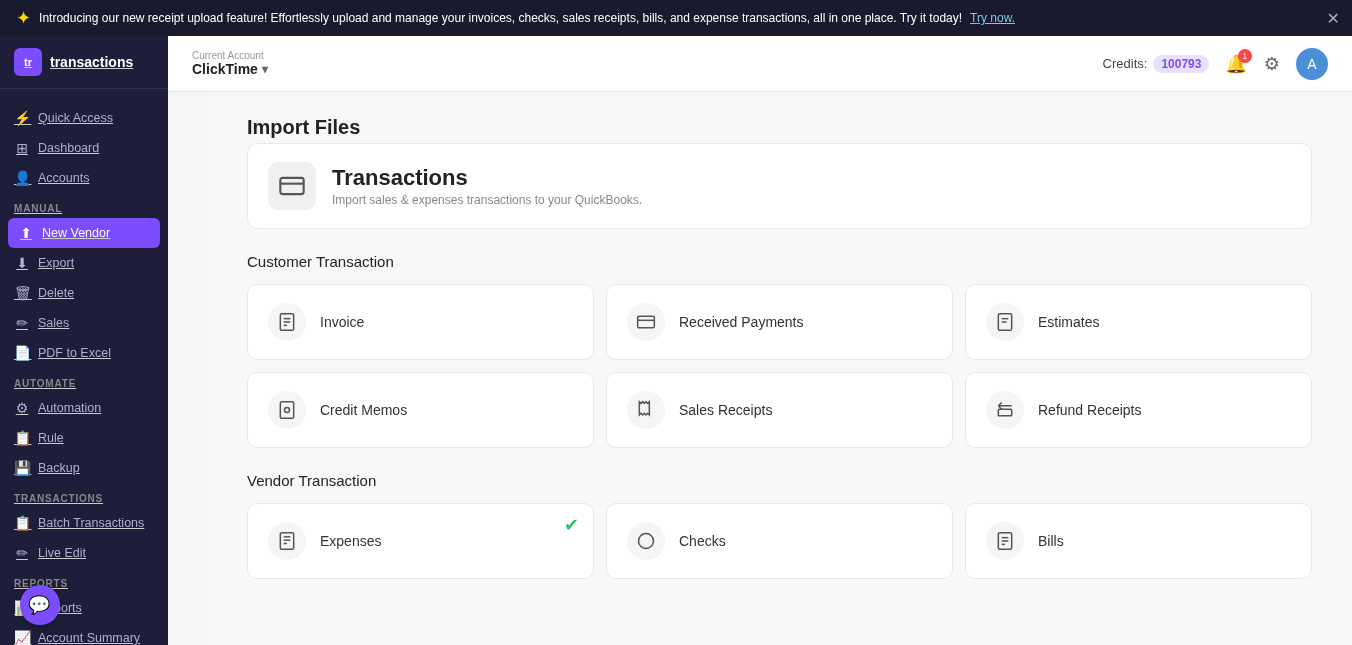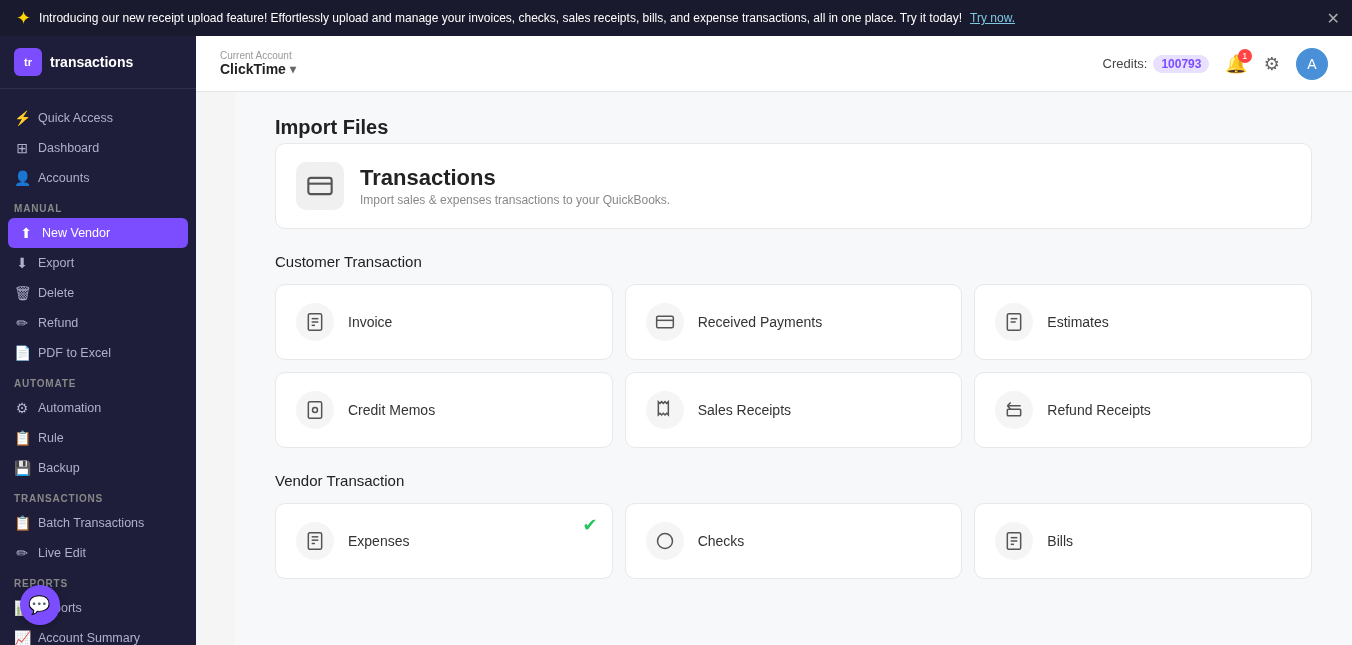--- a/index.html
+++ b/index.html
@@ -19,27 +19,28 @@
     }
     .banner-star { font-size: 18px; color: #ffd700; }
     .banner-link { color: #7ec8e3; text-decoration: underline; cursor: pointer; }
     .banner-close { position: absolute; right: 12px; cursor: pointer; color: #aaa; font-size: 16px; }
 
     
     .layout { display: flex; flex: 1; overflow: hidden; }
 
     
     .sidebar {
-      width: 196px;
+      width: 168px;
       background: #1e1e3a;
       color: #ccc;
       display: flex;
       flex-direction: column;
       flex-shrink: 0;
       overflow-y: auto;
+      text-decoration: underline;
     }
     .sidebar-logo {
       display: flex;
       align-items: center;
       gap: 8px;
       padding: 12px 14px;
       border-bottom: 1px solid #2e2e4e;
     }
     .logo-icon {
       width: 28px; height: 28px;
@@ -224,21 +225,21 @@
     <div class="sidebar-item">
       <span class="sidebar-icon">⬇</span>
       <span>Export</span>
     </div>
     <div class="sidebar-item">
       <span class="sidebar-icon">🗑</span>
       <span>Delete</span>
     </div>
     <div class="sidebar-item">
       <span class="sidebar-icon">✏</span>
-      <span>Refund</span>
+      <span>Sales</span>
     </div>
     <div class="sidebar-item">
       <span class="sidebar-icon">📄</span>
       <span>PDF to Excel</span>
     </div>
 
     <div class="sidebar-section-label">AUTOMATE</div>
     <div class="sidebar-item">
       <span class="sidebar-icon">⚙</span>
       <span>Automation</span>

